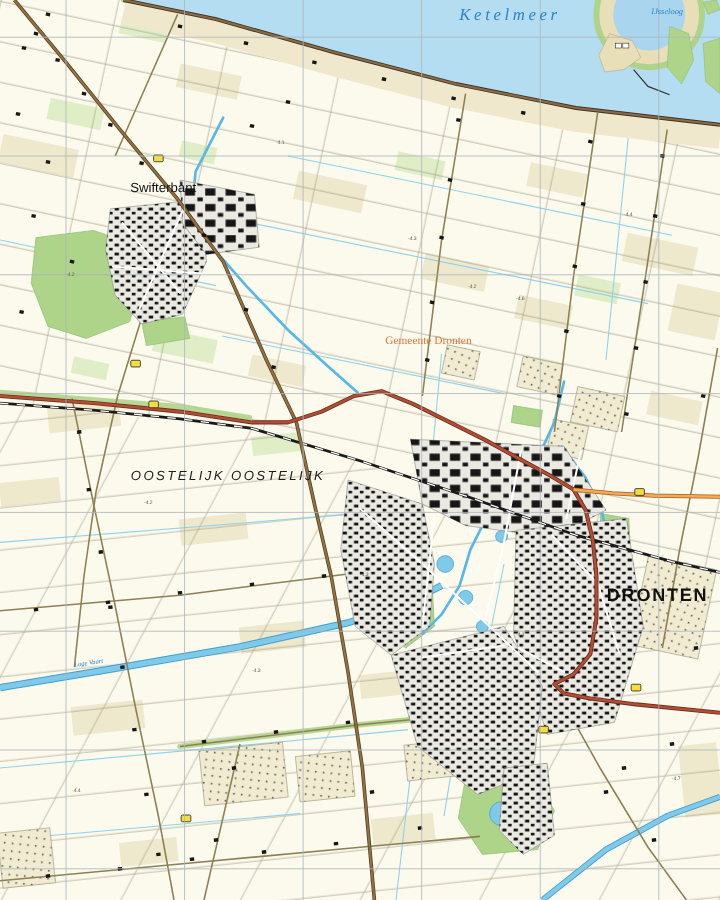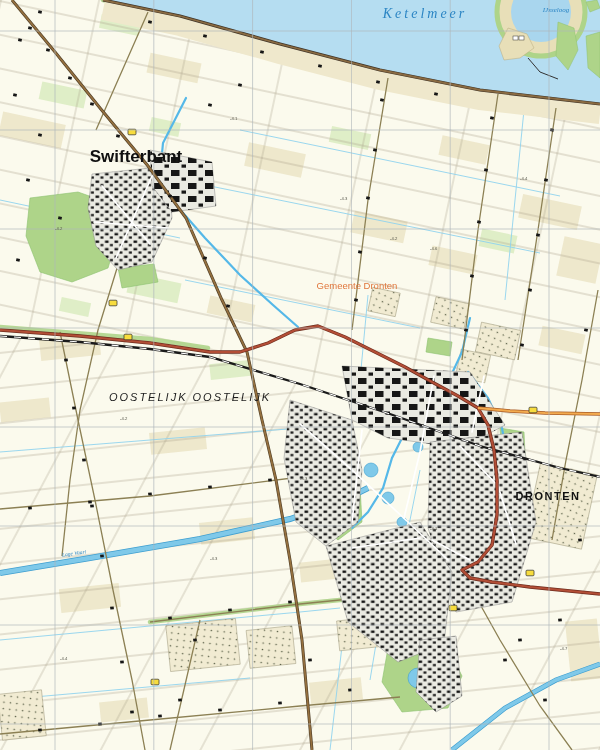--- a/index.html
+++ b/index.html
@@ -3,22 +3,22 @@
 <meta charset="utf-8">
 <style>
   html,body{margin:0;padding:0;background:#fbfaed;}
   .map-wrap{position:relative;width:600px;height:750px;overflow:hidden;background:#fbfaed;
             font-family:"Liberation Sans",sans-serif;}
   .map-wrap svg{position:absolute;left:0;top:0;}
   .lbl{position:absolute;transform:translate(-50%,-50%);white-space:nowrap;pointer-events:none;}
   .water-lg{font-family:"Liberation Serif",serif;font-style:italic;font-size:14px;
             letter-spacing:3px;color:var(--water_label);}
   .water-sm{font-family:"Liberation Serif",serif;font-style:italic;font-size:7px;color:var(--water_label);}
-  .town{font-size:17px;font-weight:bold;color:#101010;}
-  .town-caps{font-size:11px;font-weight:bold;letter-spacing:1.5px;color:#101010;}
+  .town{font-size:11px;font-weight:normal;color:#101010;}
+  .town-caps{font-size:15px;font-weight:bold;letter-spacing:1.5px;color:#101010;}
   .muni{font-size:9.5px;color:var(--muni_label);}
   .region{font-size:11px;font-style:italic;letter-spacing:2px;color:#1c1c1c;}
   .canal{font-family:"Liberation Serif",serif;font-style:italic;font-size:5.5px;color:var(--water_label);}
 </style>
 </head>
 <body>
 
 <div class="map-wrap">
   <svg id="map-svg" width="600" height="750" viewBox="0 0 600 750">
       <defs>
@@ -518,17 +518,17 @@
       <text x="210" y="560" font-size="4.2" fill="#55554a" font-family="Liberation Sans, sans-serif">-4.3</text>
       <text x="430" y="530" font-size="4.2" fill="#55554a" font-family="Liberation Sans, sans-serif">-4.1</text>
       <text x="560" y="650" font-size="4.2" fill="#55554a" font-family="Liberation Sans, sans-serif">-4.7</text>
       <text x="60" y="660" font-size="4.2" fill="#55554a" font-family="Liberation Sans, sans-serif">-4.4</text>
       <text x="390" y="240" font-size="4.2" fill="#55554a" font-family="Liberation Sans, sans-serif">-4.2</text>
       <text x="300" y="480" font-size="4.2" fill="#55554a" font-family="Liberation Sans, sans-serif">-4.3</text>
     </svg>
   <div class="lbl water-lg" style="left: 425px; top: 14px; transform: translate(-50%, -50%) rotate(0deg); text-align: center;">Ketelmeer</div>
   <div class="lbl water-sm" style="left: 556px; top: 10px; transform: translate(-50%, -50%) rotate(0deg); text-align: right;">IJsseloog</div>
   <div class="lbl town" style="left: 136px; top: 157px; transform: translate(-50%, -50%) rotate(0deg);">Swifterbant</div>
-  <div class="lbl muni" style="left: 357px; top: 285px; transform: translate(-50%, -50%) rotate(0deg);">Gemeente Dronten</div>
+  <div class="lbl muni" style="left: 357px; top: 285px; transform: translate(-50%, -50%) rotate(0deg); font-family: Liberation Serif, serif;">Gemeente Dronten</div>
   <div class="lbl region" style="left: 190px; top: 397px; transform: translate(-50%, -50%) rotate(0deg);">OOSTELIJK OOSTELIJK</div>
   <div class="lbl town-caps" style="left: 548px; top: 496px; transform: translate(-50%, -50%) rotate(0deg);">DRONTEN</div>
   <div class="lbl canal" style="left: 74px; top: 553px; transform: translate(-50%, -50%) rotate(-8deg);">Lage Vaart</div>
 </div>
 
 </body></html>

